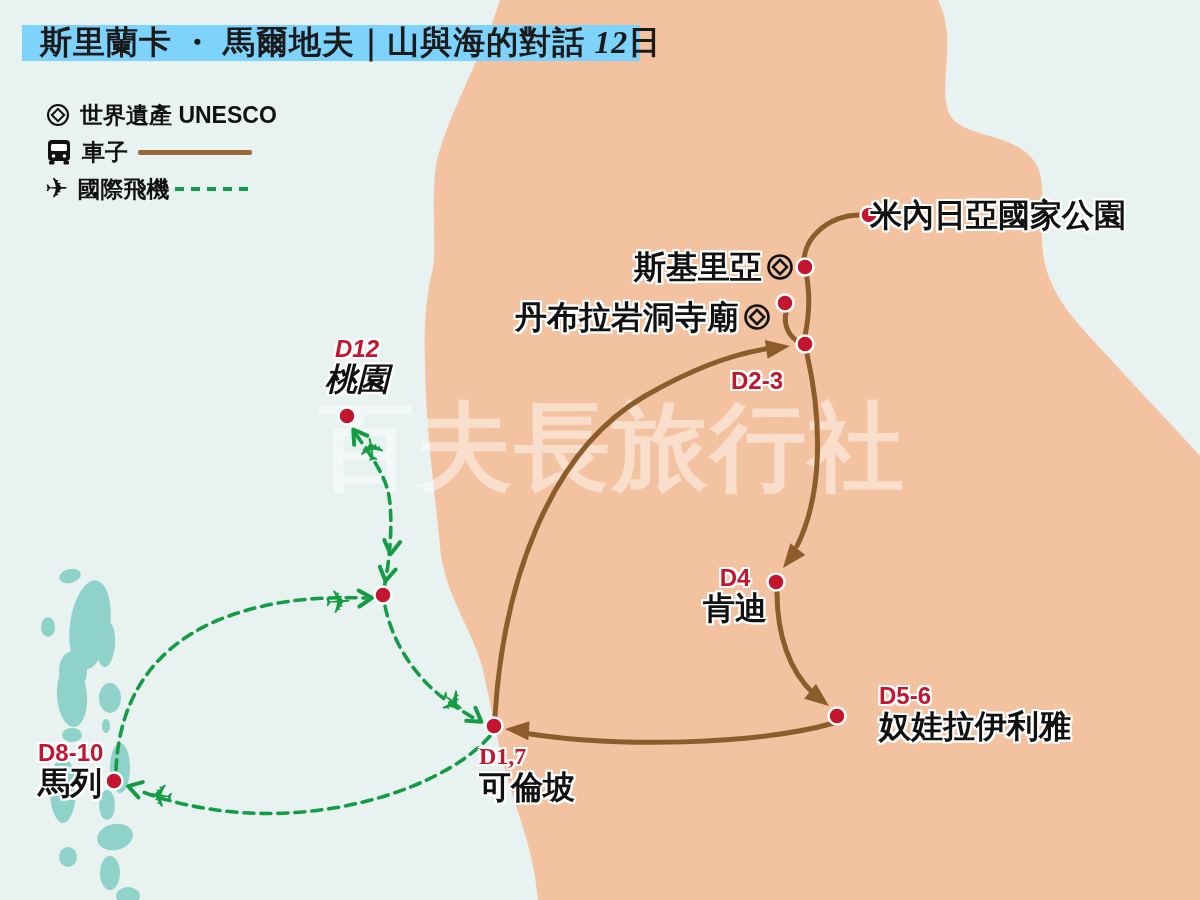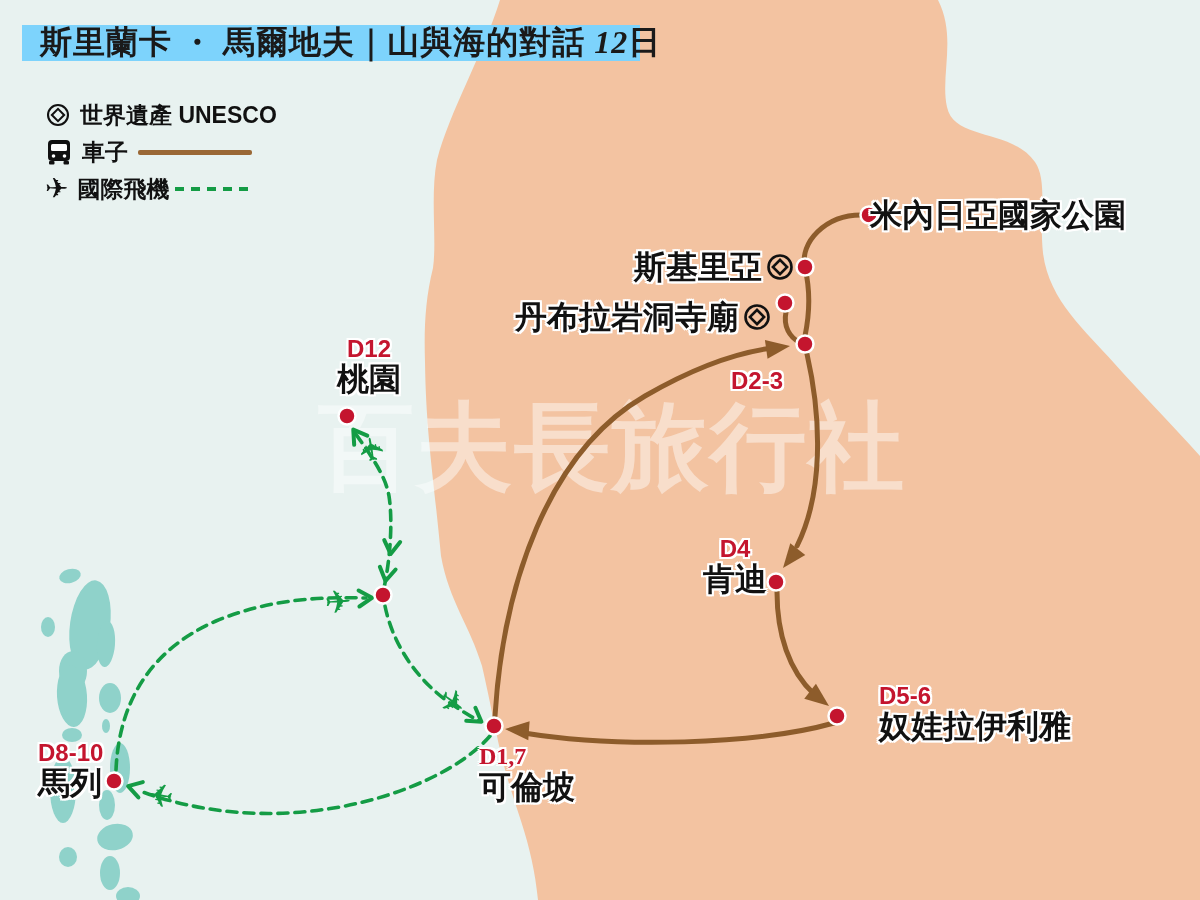--- a/index.html
+++ b/index.html
@@ -178,39 +178,39 @@
     <svg class="unesco-inline" width="30" height="30" viewBox="0 0 30 30">
       <circle cx="15" cy="15" r="11.5" fill="none" stroke="#111" stroke-width="2.6"></circle>
       <rect x="10" y="10" width="10" height="10" transform="rotate(45 15 15)" fill="none" stroke="#111" stroke-width="2.6"></rect>
     </svg>
   </div>
 
   <div class="loc center" style="left:647px;top:368px;width:220px;">
     <div class="day">D2-3</div>
   </div>
 
-  <div class="loc center" style="left:645px;top:536px;width:180px;">
+  <div class="loc center" style="left:645px;top:565px;width:180px;">
     <div class="day">D4</div>
     <div class="name">肯迪</div>
   </div>
 
   <div class="loc" style="left:851px;top:683px;margin-left:28px;">
     <div class="day">D5-6</div>
     <div class="name">奴娃拉伊利雅</div>
   </div>
 
   <div class="loc" style="left:479px;top:744px;font-family:Liberation Serif, serif;">
     <div class="day">D1,7</div>
     <div class="name">可倫坡</div>
   </div>
 
   <div class="loc" style="left:38px;top:740px;">
     <div class="day">D8-10</div>
     <div class="name">馬列</div>
   </div>
 
 
-  <div class="loc center" style="left:309px;top:336px;width:120px;">
+  <div class="loc center" style="left:297px;top:336px;width:120px;font-style:italic;">
     <div class="day">D12</div>
     <div class="name">桃園</div>
   </div>
 
 </div>
 
 </body></html>

